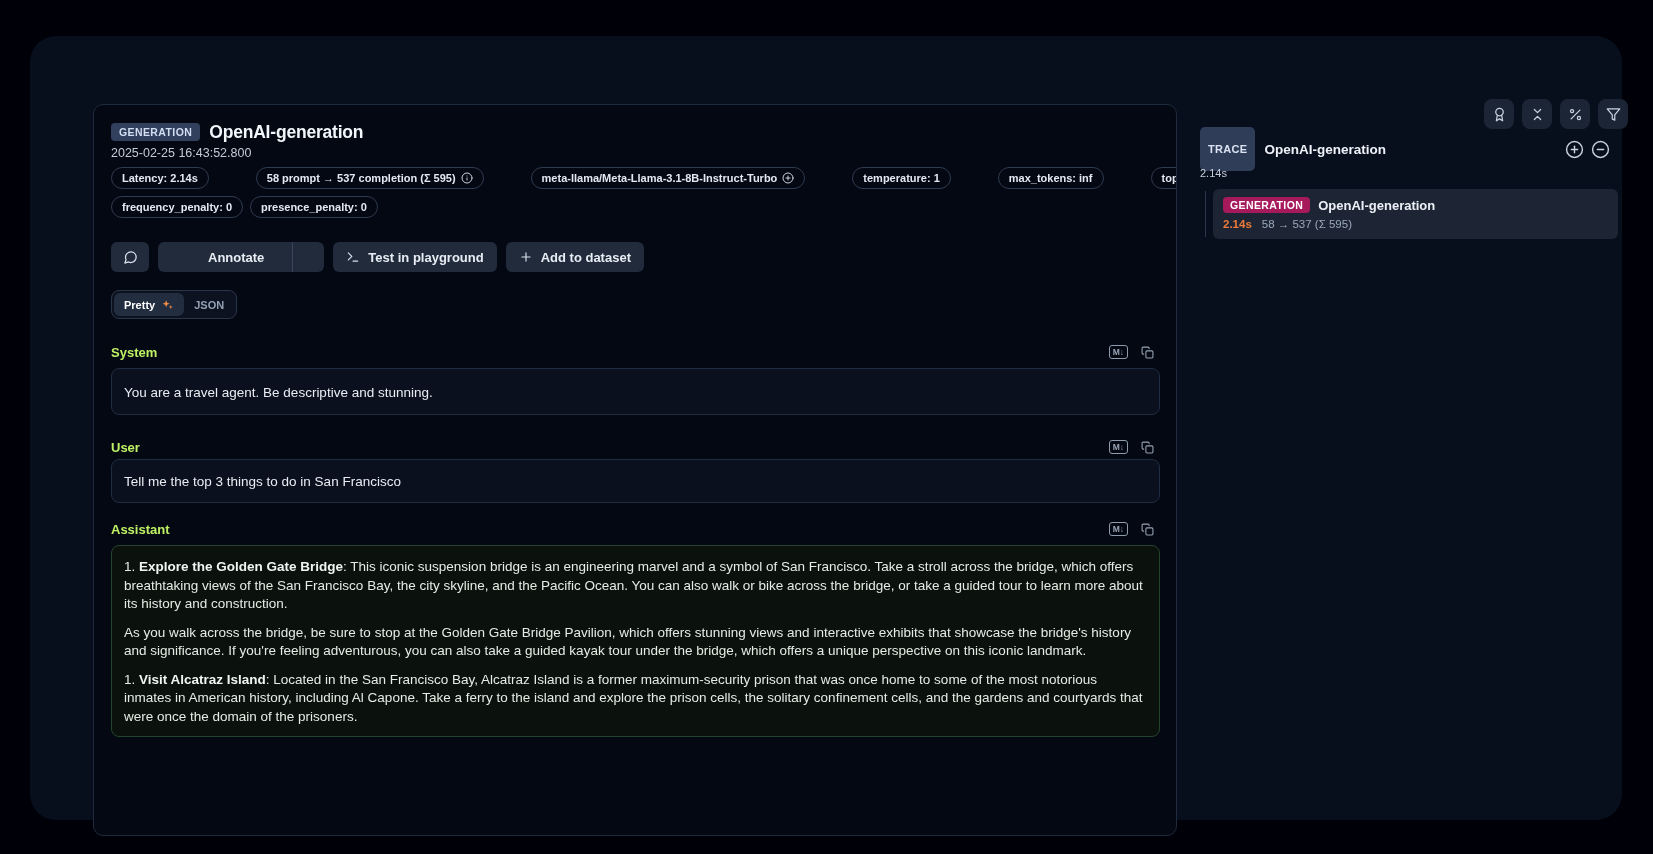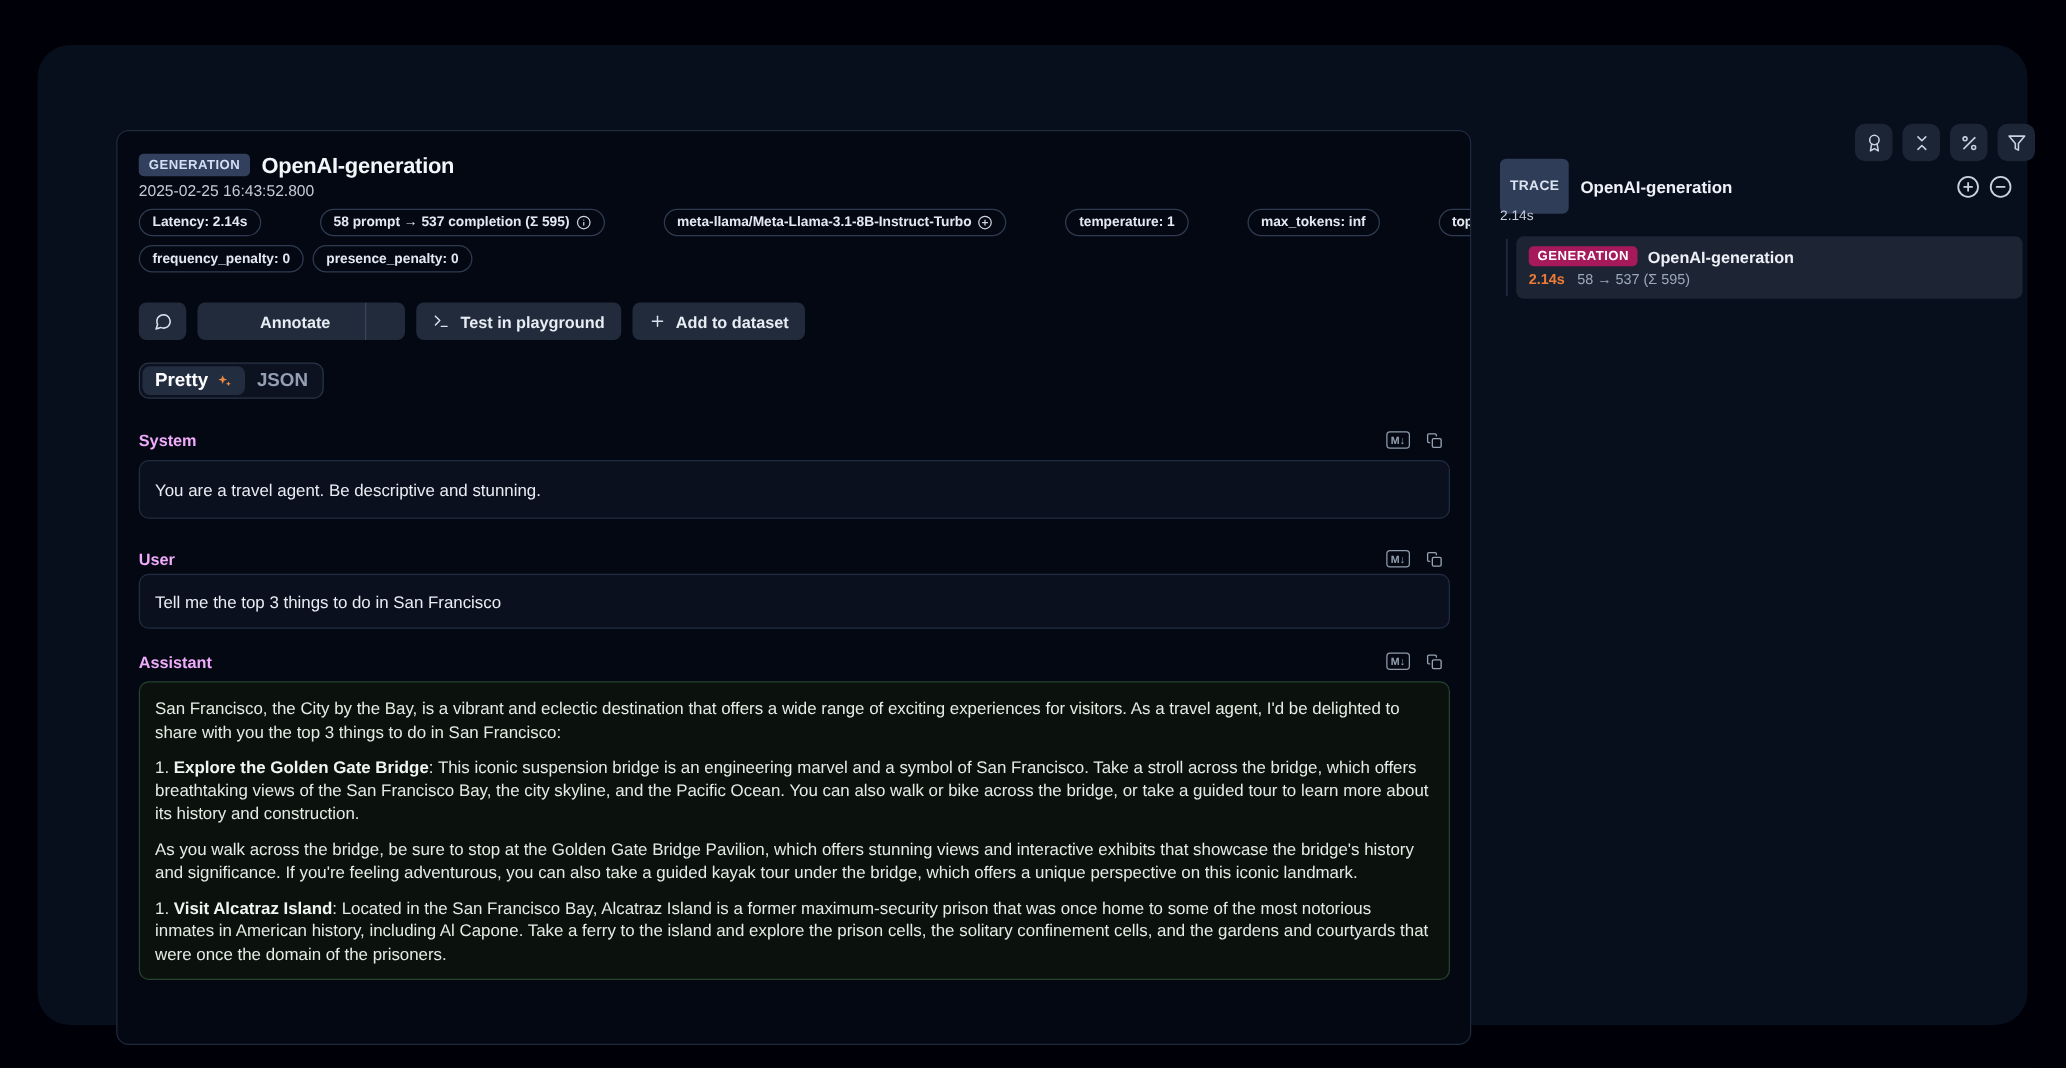--- a/index.html
+++ b/index.html
@@ -63,30 +63,30 @@
   .btn.icon-only { width:38px; justify-content:center; padding:0; }
   .split { display:inline-flex; height:30px; border-radius:6px; overflow:hidden; background:#212b3c; }
   .split .main { display:inline-flex; align-items:center; gap:8px; padding:0 28px; font-size:13px; font-weight:600; cursor:pointer; }
   .split .divider { width:1px; background:#39455a; margin:0; }
   .split .caret { display:inline-flex; align-items:center; padding:0 9px; cursor:pointer; }
 
   .toggle {
     margin-top:18px; height:29px; display:inline-flex; align-items:center;
     background:#0c1220; border:1px solid #2a3547; border-radius:8px; padding:2px;
   }
-  .toggle .seg { display:inline-flex; align-items:center; gap:6px; height:23px; padding:0 10px; border-radius:6px; font-size:15px; cursor:pointer; }
+  .toggle .seg { display:inline-flex; align-items:center; gap:6px; height:23px; padding:0 10px; border-radius:6px; font-size:11px; cursor:pointer; }
   .toggle .seg.active { background:#222d40; color:#ffffff; font-weight:700; }
   .toggle .seg.inactive { color:#94a0b2; font-weight:600; }
   .sparkle { color:#ef8b43; }
 
   .msg-head { display:flex; justify-content:space-between; align-items:center; height:20px; }
   .msg-head.system { margin-top:23px; }
   .msg-head.user { margin-top:22px; }
   .msg-head.assistant { margin-top:16px; }
-  .msg-label { font-size:13px; font-weight:700; color:#f0abfc; }
+  .msg-label { font-size:13px; font-weight:700; color:#bef264; }
   .head-icons { display:flex; align-items:center; gap:13px; padding-right:6px; }
   .md-box {
     border:1px solid #8e9bac; color:#96a2b3; border-radius:3px;
     font-size:8.5px; font-weight:700; padding:1px 3px; line-height:10px; cursor:pointer;
   }
   .copy-icon { cursor:pointer; }
   .copy-icon svg { stroke:#96a2b3; }
 
   .msg-box {
     border-radius:8px; font-size:13.5px; color:#e8edf3; line-height:1.3;
@@ -272,21 +272,20 @@
           <span class="md-box">M↓</span>
           <span class="copy-icon">
             <svg width="13" height="13" viewBox="0 0 24 24" fill="none" stroke-width="2" stroke-linecap="round" stroke-linejoin="round">
                 <rect width="13" height="13" x="9" y="9" rx="2"></rect>
                 <path d="M5 15H4a2 2 0 0 1-2-2V4a2 2 0 0 1 2-2h9a2 2 0 0 1 2 2v1"></path>
               </svg>
           </span>
         </span>
       </div>
       <div class="msg-box assistant">
-        <p>San Francisco, the City by the Bay, is a vibrant and eclectic destination that offers a wide range of exciting experiences for visitors. As a travel agent, I'd be delighted to share with you the top 3 things to do in San Francisco:</p>
         <p><span>1. </span><strong>Explore the Golden Gate Bridge</strong><span>: This iconic suspension bridge is an engineering marvel and a symbol of San Francisco. Take a stroll across the bridge, which offers breathtaking views of the San Francisco Bay, the city skyline, and the Pacific Ocean. You can also walk or bike across the bridge, or take a guided tour to learn more about its history and construction.</span></p>
         <p>As you walk across the bridge, be sure to stop at the Golden Gate Bridge Pavilion, which offers stunning views and interactive exhibits that showcase the bridge's history and significance. If you're feeling adventurous, you can also take a guided kayak tour under the bridge, which offers a unique perspective on this iconic landmark.</p>
         <p><span>1. </span><strong>Visit Alcatraz Island</strong><span>: Located in the San Francisco Bay, Alcatraz Island is a former maximum-security prison that was once home to some of the most notorious inmates in American history, including Al Capone. Take a ferry to the island and explore the prison cells, the solitary confinement cells, and the gardens and courtyards that were once the domain of the prisoners.</span></p>
       </div>
 
     </div>
   </section>
 
   <div class="panel">
     <div class="panel-toolbar">

